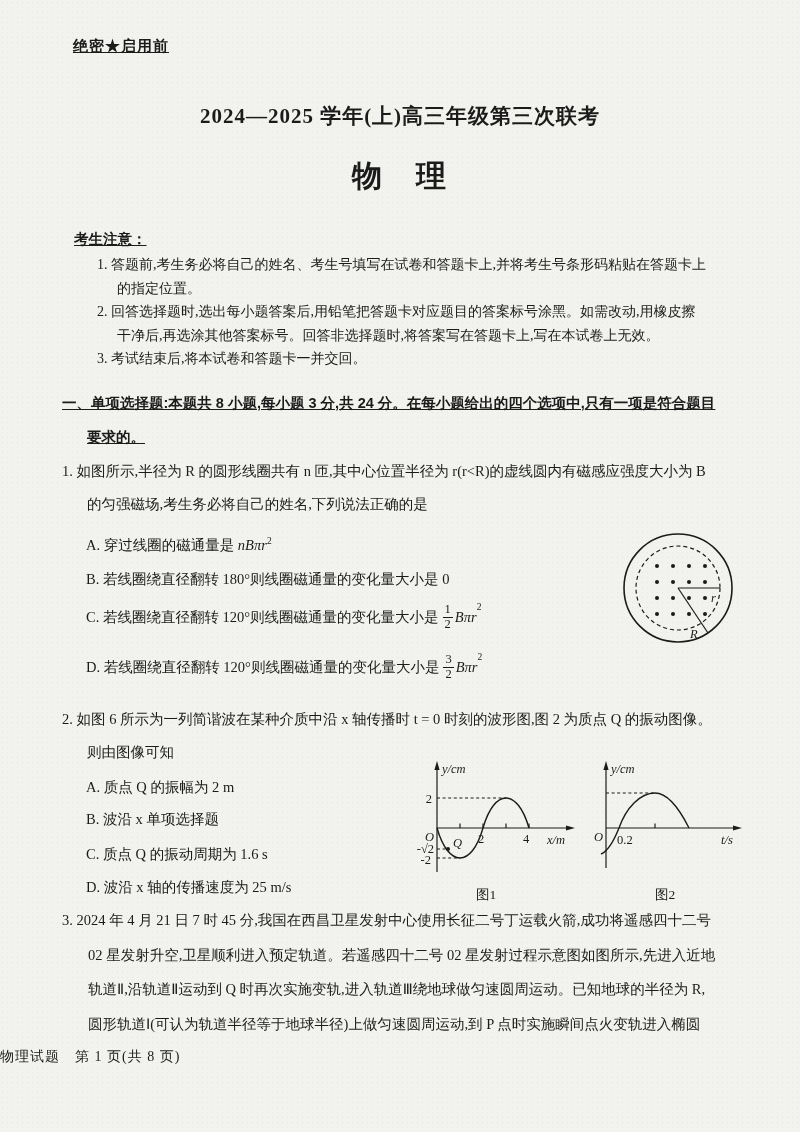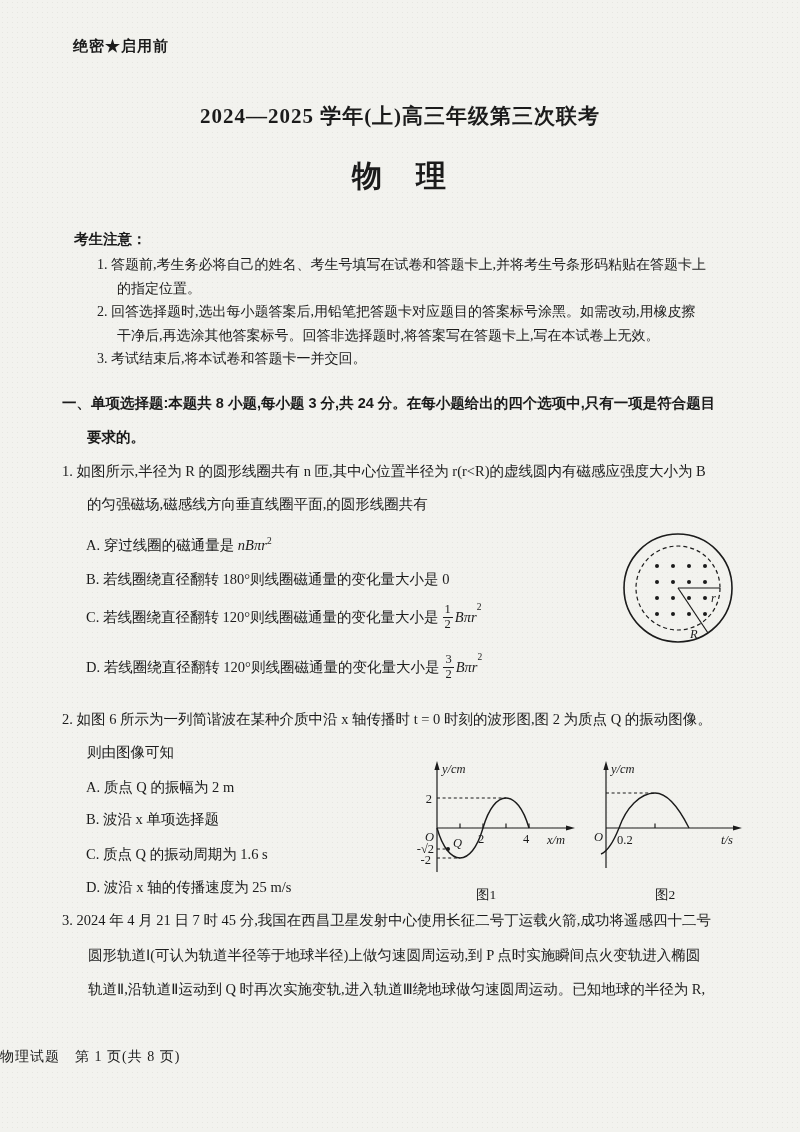--- a/index.html
+++ b/index.html
@@ -6,21 +6,21 @@
   html,body { margin:0; padding:0; }
   .page {
     position: relative; width: 800px; height: 1132px; overflow: hidden;
     background-color: #f2f2ee;
     background-image: radial-gradient(rgba(130,130,115,0.10) 0.8px, transparent 1px);
     background-size: 5px 5px;
     font-family: "Liberation Serif", serif;
     color: #1b1b1b;
   }
   .abs { position: absolute; white-space: nowrap; }
-  .hei { font-family: "Liberation Sans", sans-serif; font-weight: 700; }
+  .hei { font-family: "Liberation Sans", sans-serif; font-weight: 700; text-decoration: underline; }
   .classified { left: 73px; top: 37px; font-size: 15px; letter-spacing: 1px; }
   .title { left: 0; width: 100%; text-align: center; top: 102px; font-size: 21px; font-weight: 700; letter-spacing: 1px; }
   .subject { left: 0; width: 100%; text-align: center; top: 156px; font-size: 30px; font-weight: 700; letter-spacing: 2px; }
   .notice-head { left: 74px; top: 230px; font-size: 14.5px; }
   .notice { left: 97px; top: 253px; font-size: 14px; line-height: 23.5px; }
   .notice .cont { margin-left: 20px; }
   .section { left: 62px; top: 386px; font-size: 14.5px; line-height: 34px; }
   .cont2 { margin-left: 25px; }
   .qblock { font-size: 14.5px; line-height: 33px; }
   #q1 { left: 62px; top: 455px; }
@@ -66,21 +66,21 @@
     <div>3. 考试结束后,将本试卷和答题卡一并交回。</div>
   </div>
 
   <div class="abs section hei">
     <div>一、单项选择题:本题共 8 小题,每小题 3 分,共 24 分。在每小题给出的四个选项中,只有一项是符合题目</div>
     <div class="cont2">要求的。</div>
   </div>
 
   <div id="q1" class="abs qblock">
     <div>1. 如图所示,半径为 R 的圆形线圈共有 n 匝,其中心位置半径为 r(r&lt;R)的虚线圆内有磁感应强度大小为 B</div>
-    <div class="cont2">的匀强磁场,磁感线方向垂直线圈平面,的圆形线圈共有</div>
+    <div class="cont2">的匀强磁场,考生务必将自己的姓名,下列说法正确的是</div>
   </div>
 
   <div class="abs opt" style="top:536px">
     <span>A. 穿过线圈的磁通量是 </span><span class="mi">nBπr</span><sup class="inl">2</sup>
   </div>
   <div class="abs opt" style="top:570px">
     <span>B. 若线圈绕直径翻转 180°则线圈磁通量的变化量大小是 0</span>
   </div>
   <div class="abs opt frow" style="top:599px">
     <span>C. 若线圈绕直径翻转 120°则线圈磁通量的变化量大小是</span>
@@ -174,19 +174,20 @@
     <text class="it" x="136" y="88">t/s</text>
     <text x="32" y="88">0.2</text>
     <line class="thin" x1="70" y1="72" x2="70" y2="67.5"></line>
     <line class="dash" x1="21" y1="37" x2="70" y2="37"></line>
     <path class="crv" d="M16,98 C21,96 28,87 34,72 C41,52 55,37 70,37 C84,37 96,56 104,72"></path>
     <text class="cap" text-anchor="middle" x="80" y="143">图2</text>
   </svg>
 
   <div id="q3" class="abs qblock">
     <div>3. 2024 年 4 月 21 日 7 时 45 分,我国在西昌卫星发射中心使用长征二号丁运载火箭,成功将遥感四十二号</div>
+    <div class="cont2">02 星发射升空,卫星顺利进入预定轨道。若遥感四十二号 02 星发射过程示意图如图所示,先进入近地</div>
+    <div class="cont2">轨道Ⅱ,沿轨道Ⅱ运动到 Q 时再次实施变轨,进入轨道Ⅲ绕地球做匀速圆周运动。已知地球的半径为 R,</div>
     <div class="cont2">圆形轨道Ⅰ(可认为轨道半径等于地球半径)上做匀速圆周运动,到 P 点时实施瞬间点火变轨进入椭圆</div>
-    <div class="cont2">轨道Ⅱ,沿轨道Ⅱ运动到 Q 时再次实施变轨,进入轨道Ⅲ绕地球做匀速圆周运动。已知地球的半径为 R,</div>
   </div>
 
   <div class="abs footer">物理试题　第 1 页(共 8 页)</div>
 
 </div>
 
 </body></html>

